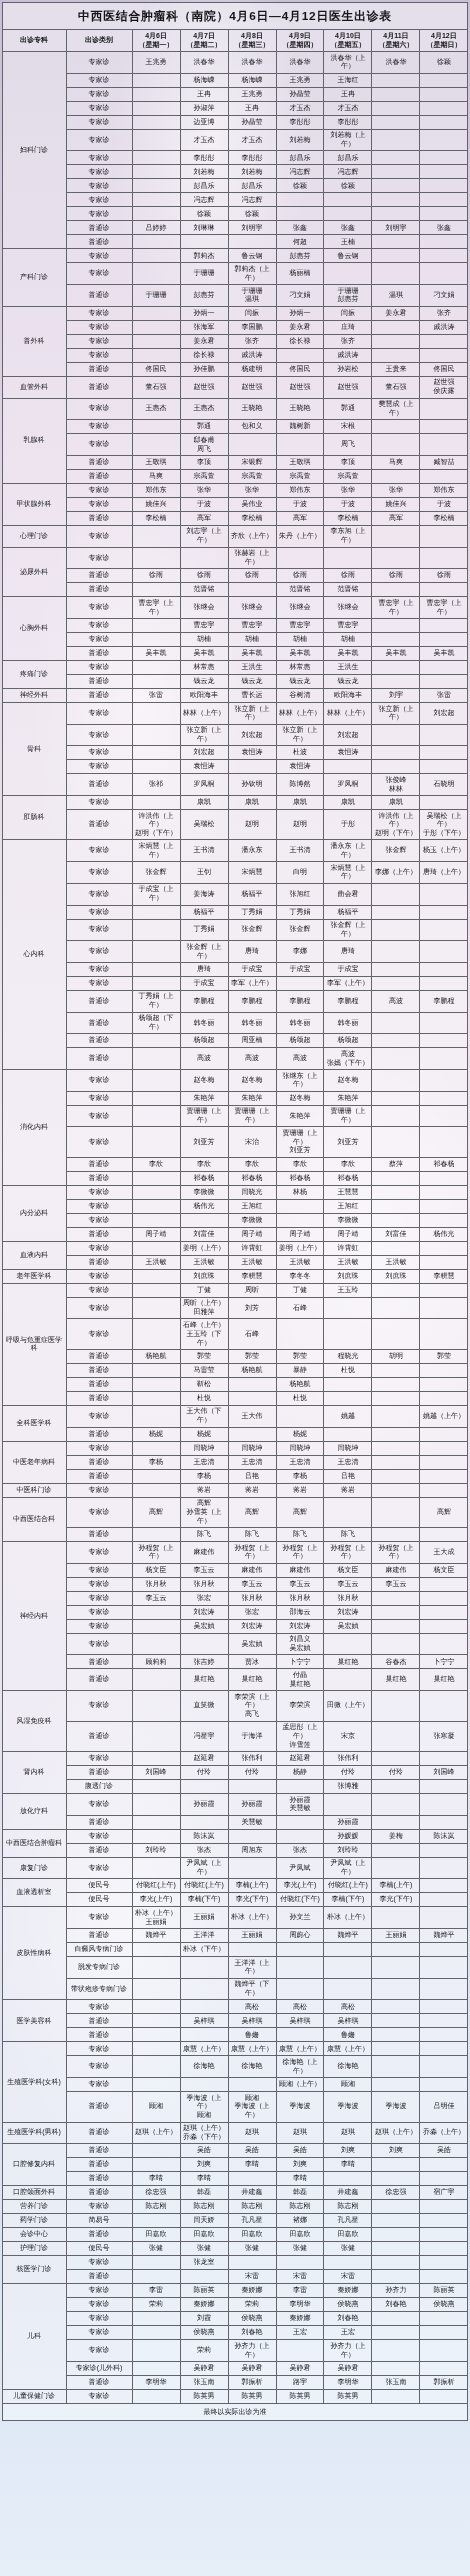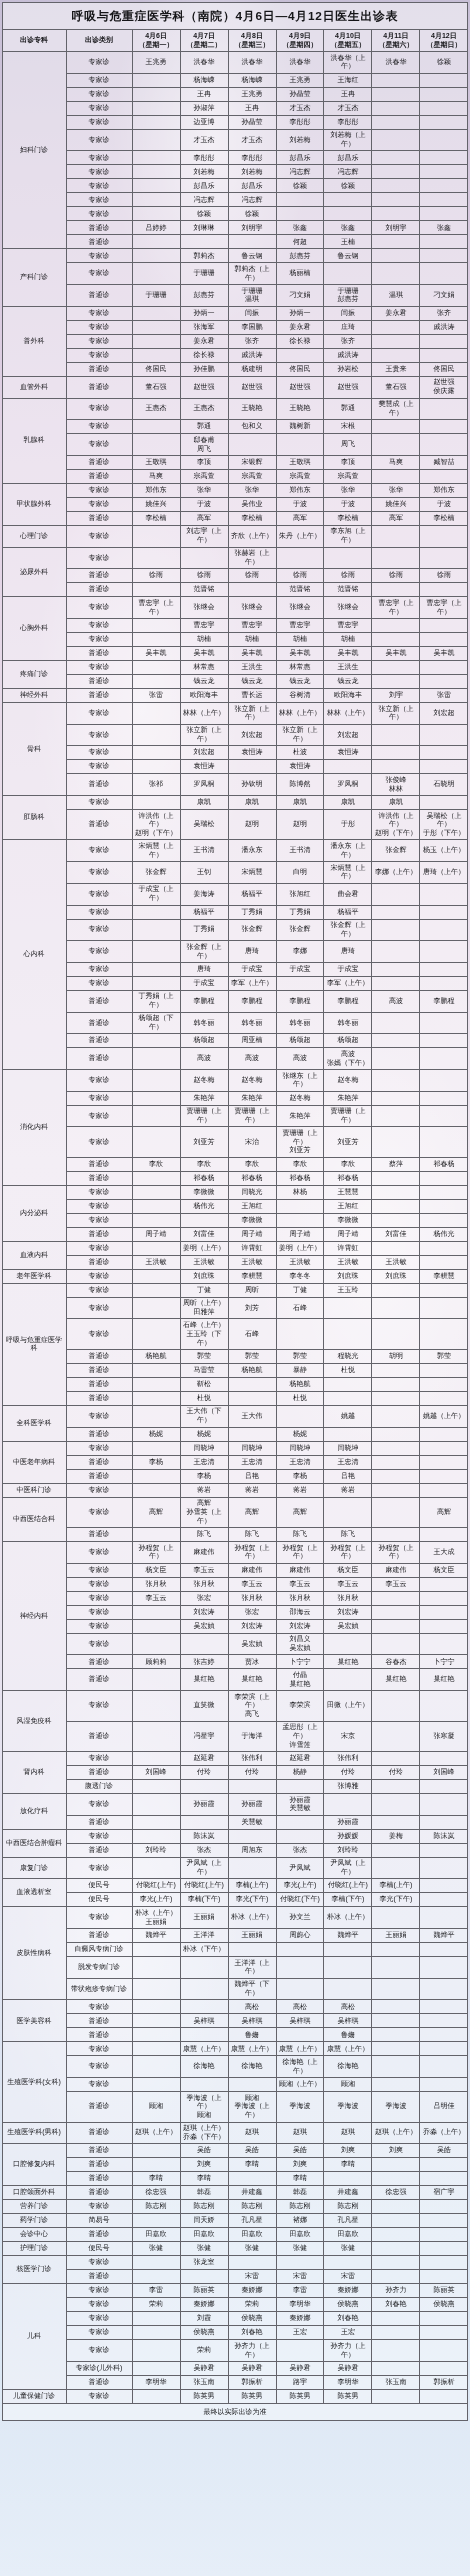--- a/index.html
+++ b/index.html
@@ -39,21 +39,21 @@
       <col>
         <col>
         <col>
         <col>
         <col>
         <col>
         <col>
     </colgroup>
     <thead>
       <tr>
-        <th class="title" colspan="9">呼吸与危重症医学科（南院）4月6日—4月12日医生出诊表</th>
+        <th class="title" colspan="9">中西医结合肿瘤科（南院）4月6日—4月12日医生出诊表</th>
       </tr>
       <tr id="header-row">
           <th>出诊专科</th>
           <th>出诊类别</th>
           <th>4月6日
 （星期一）</th>
           <th>4月7日
 （星期二）</th>
           <th>4月8日
 （星期三）</th>

